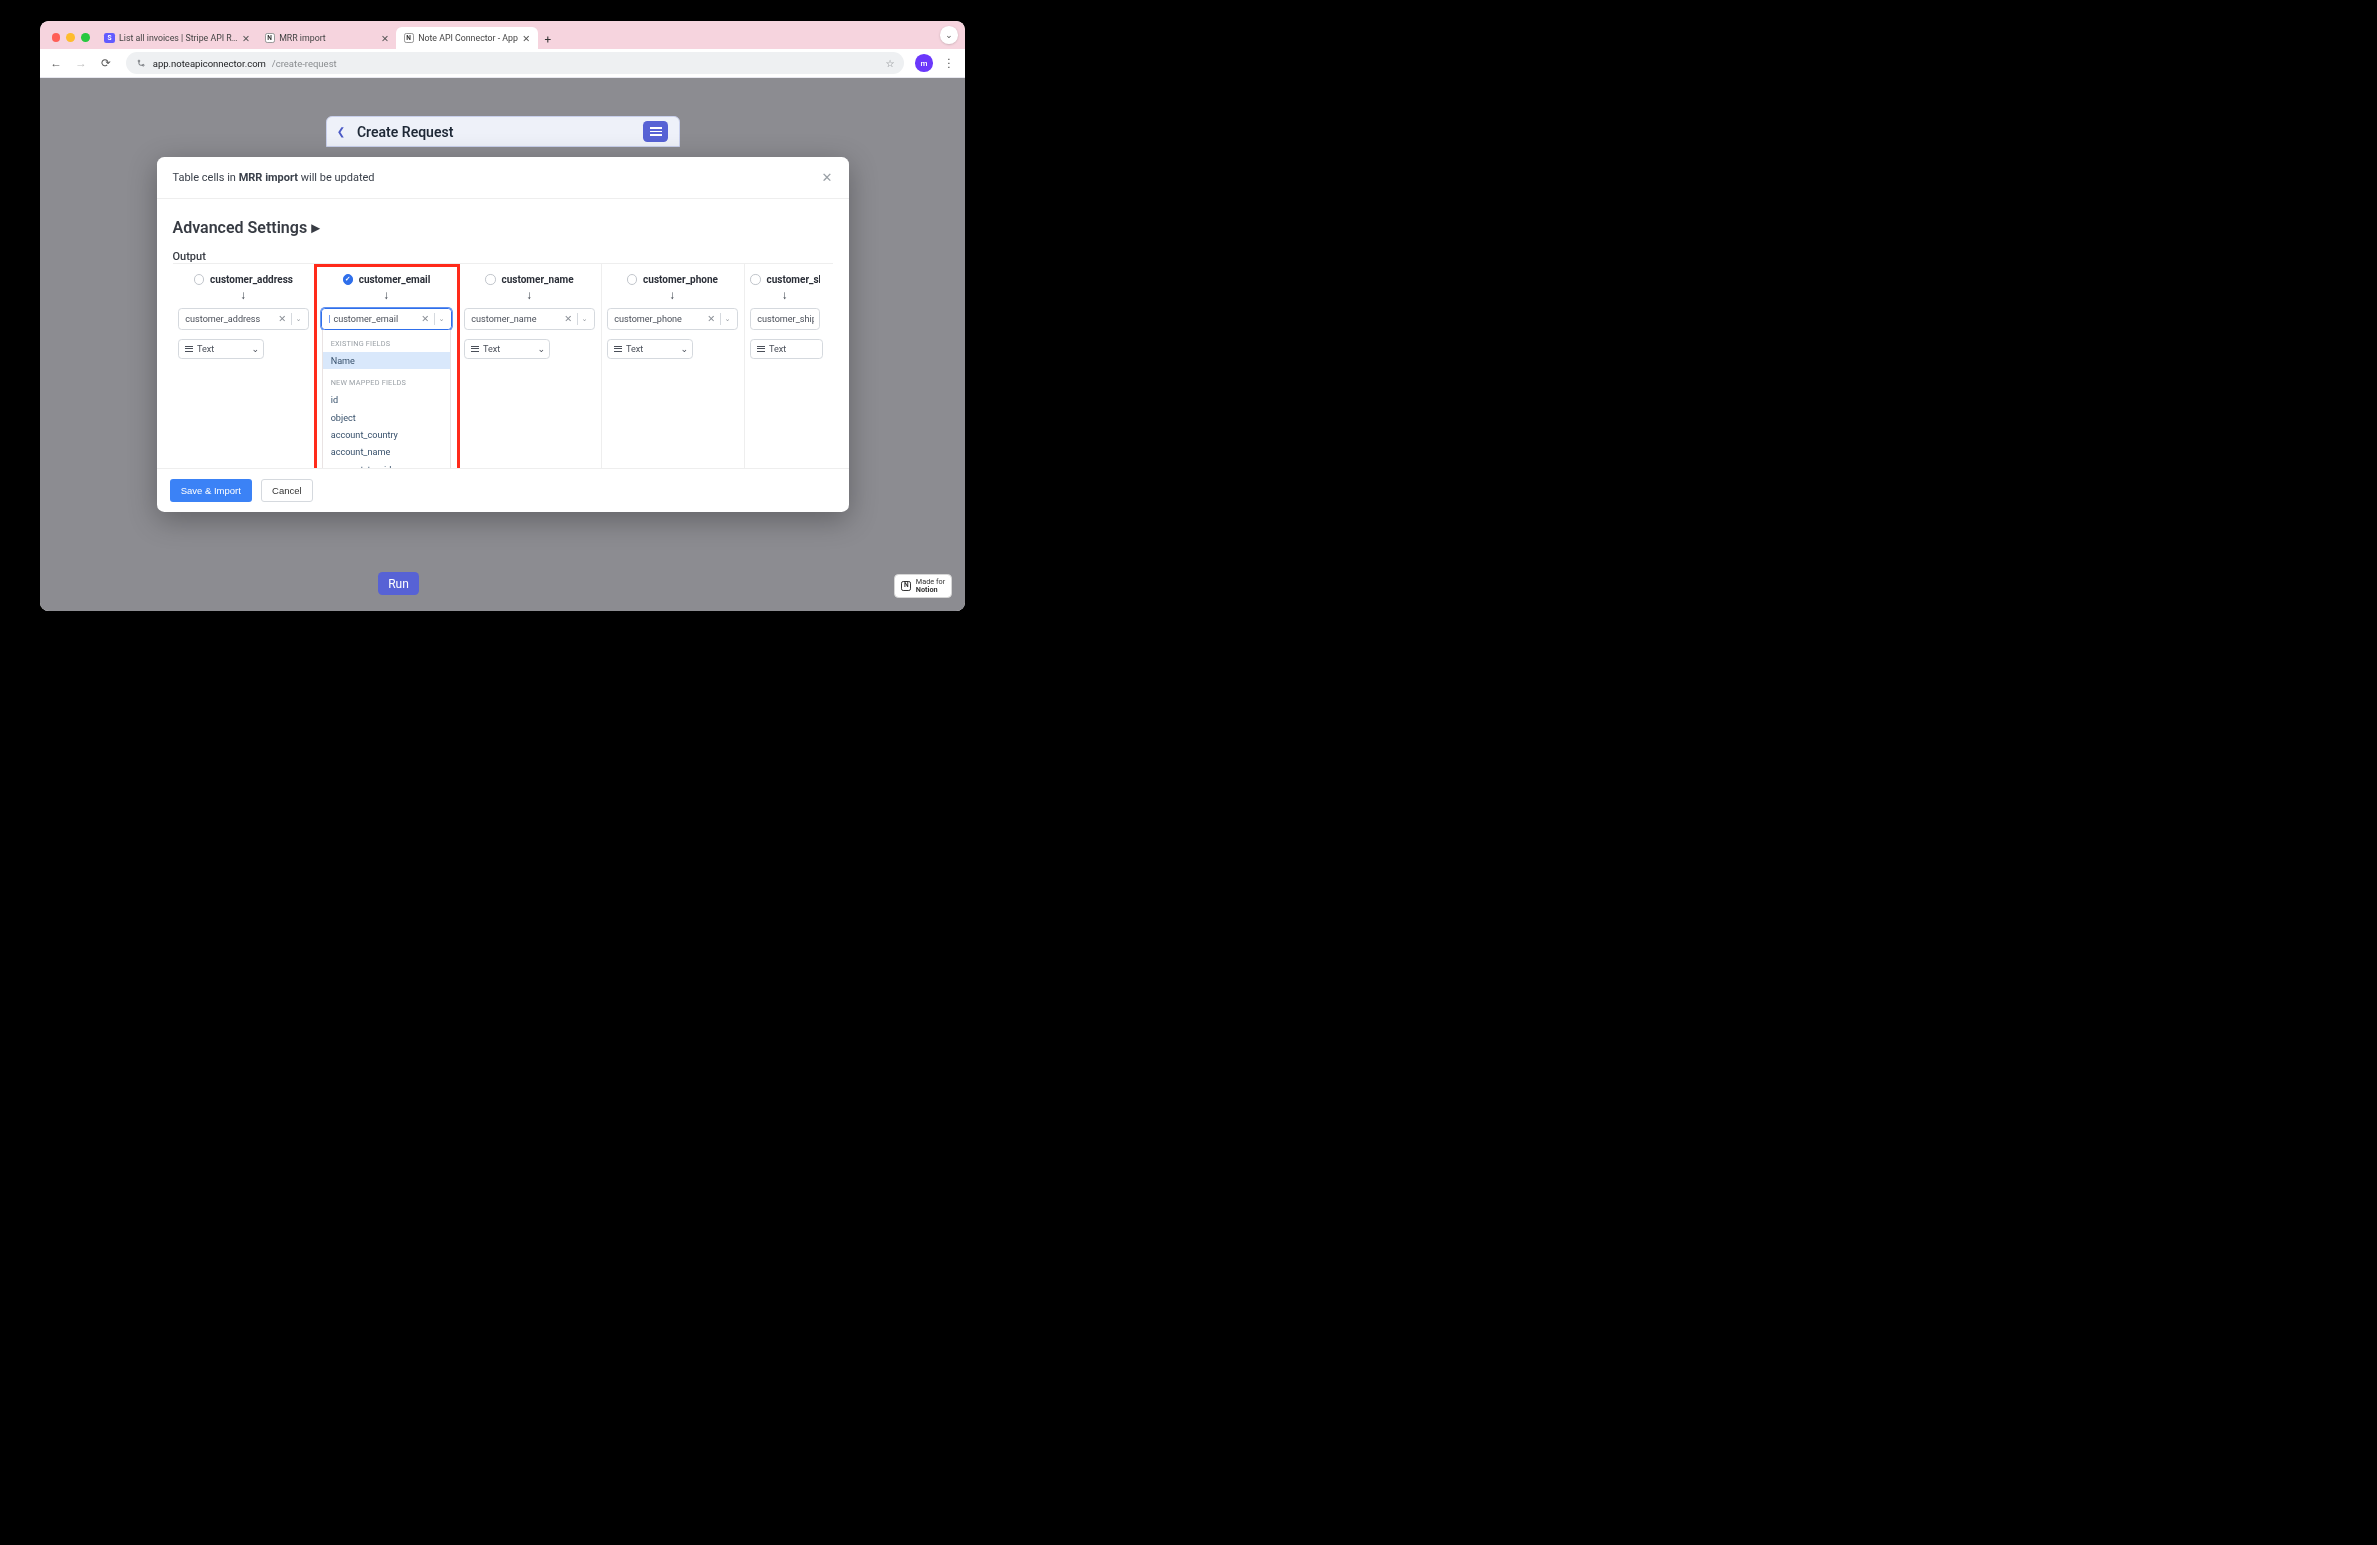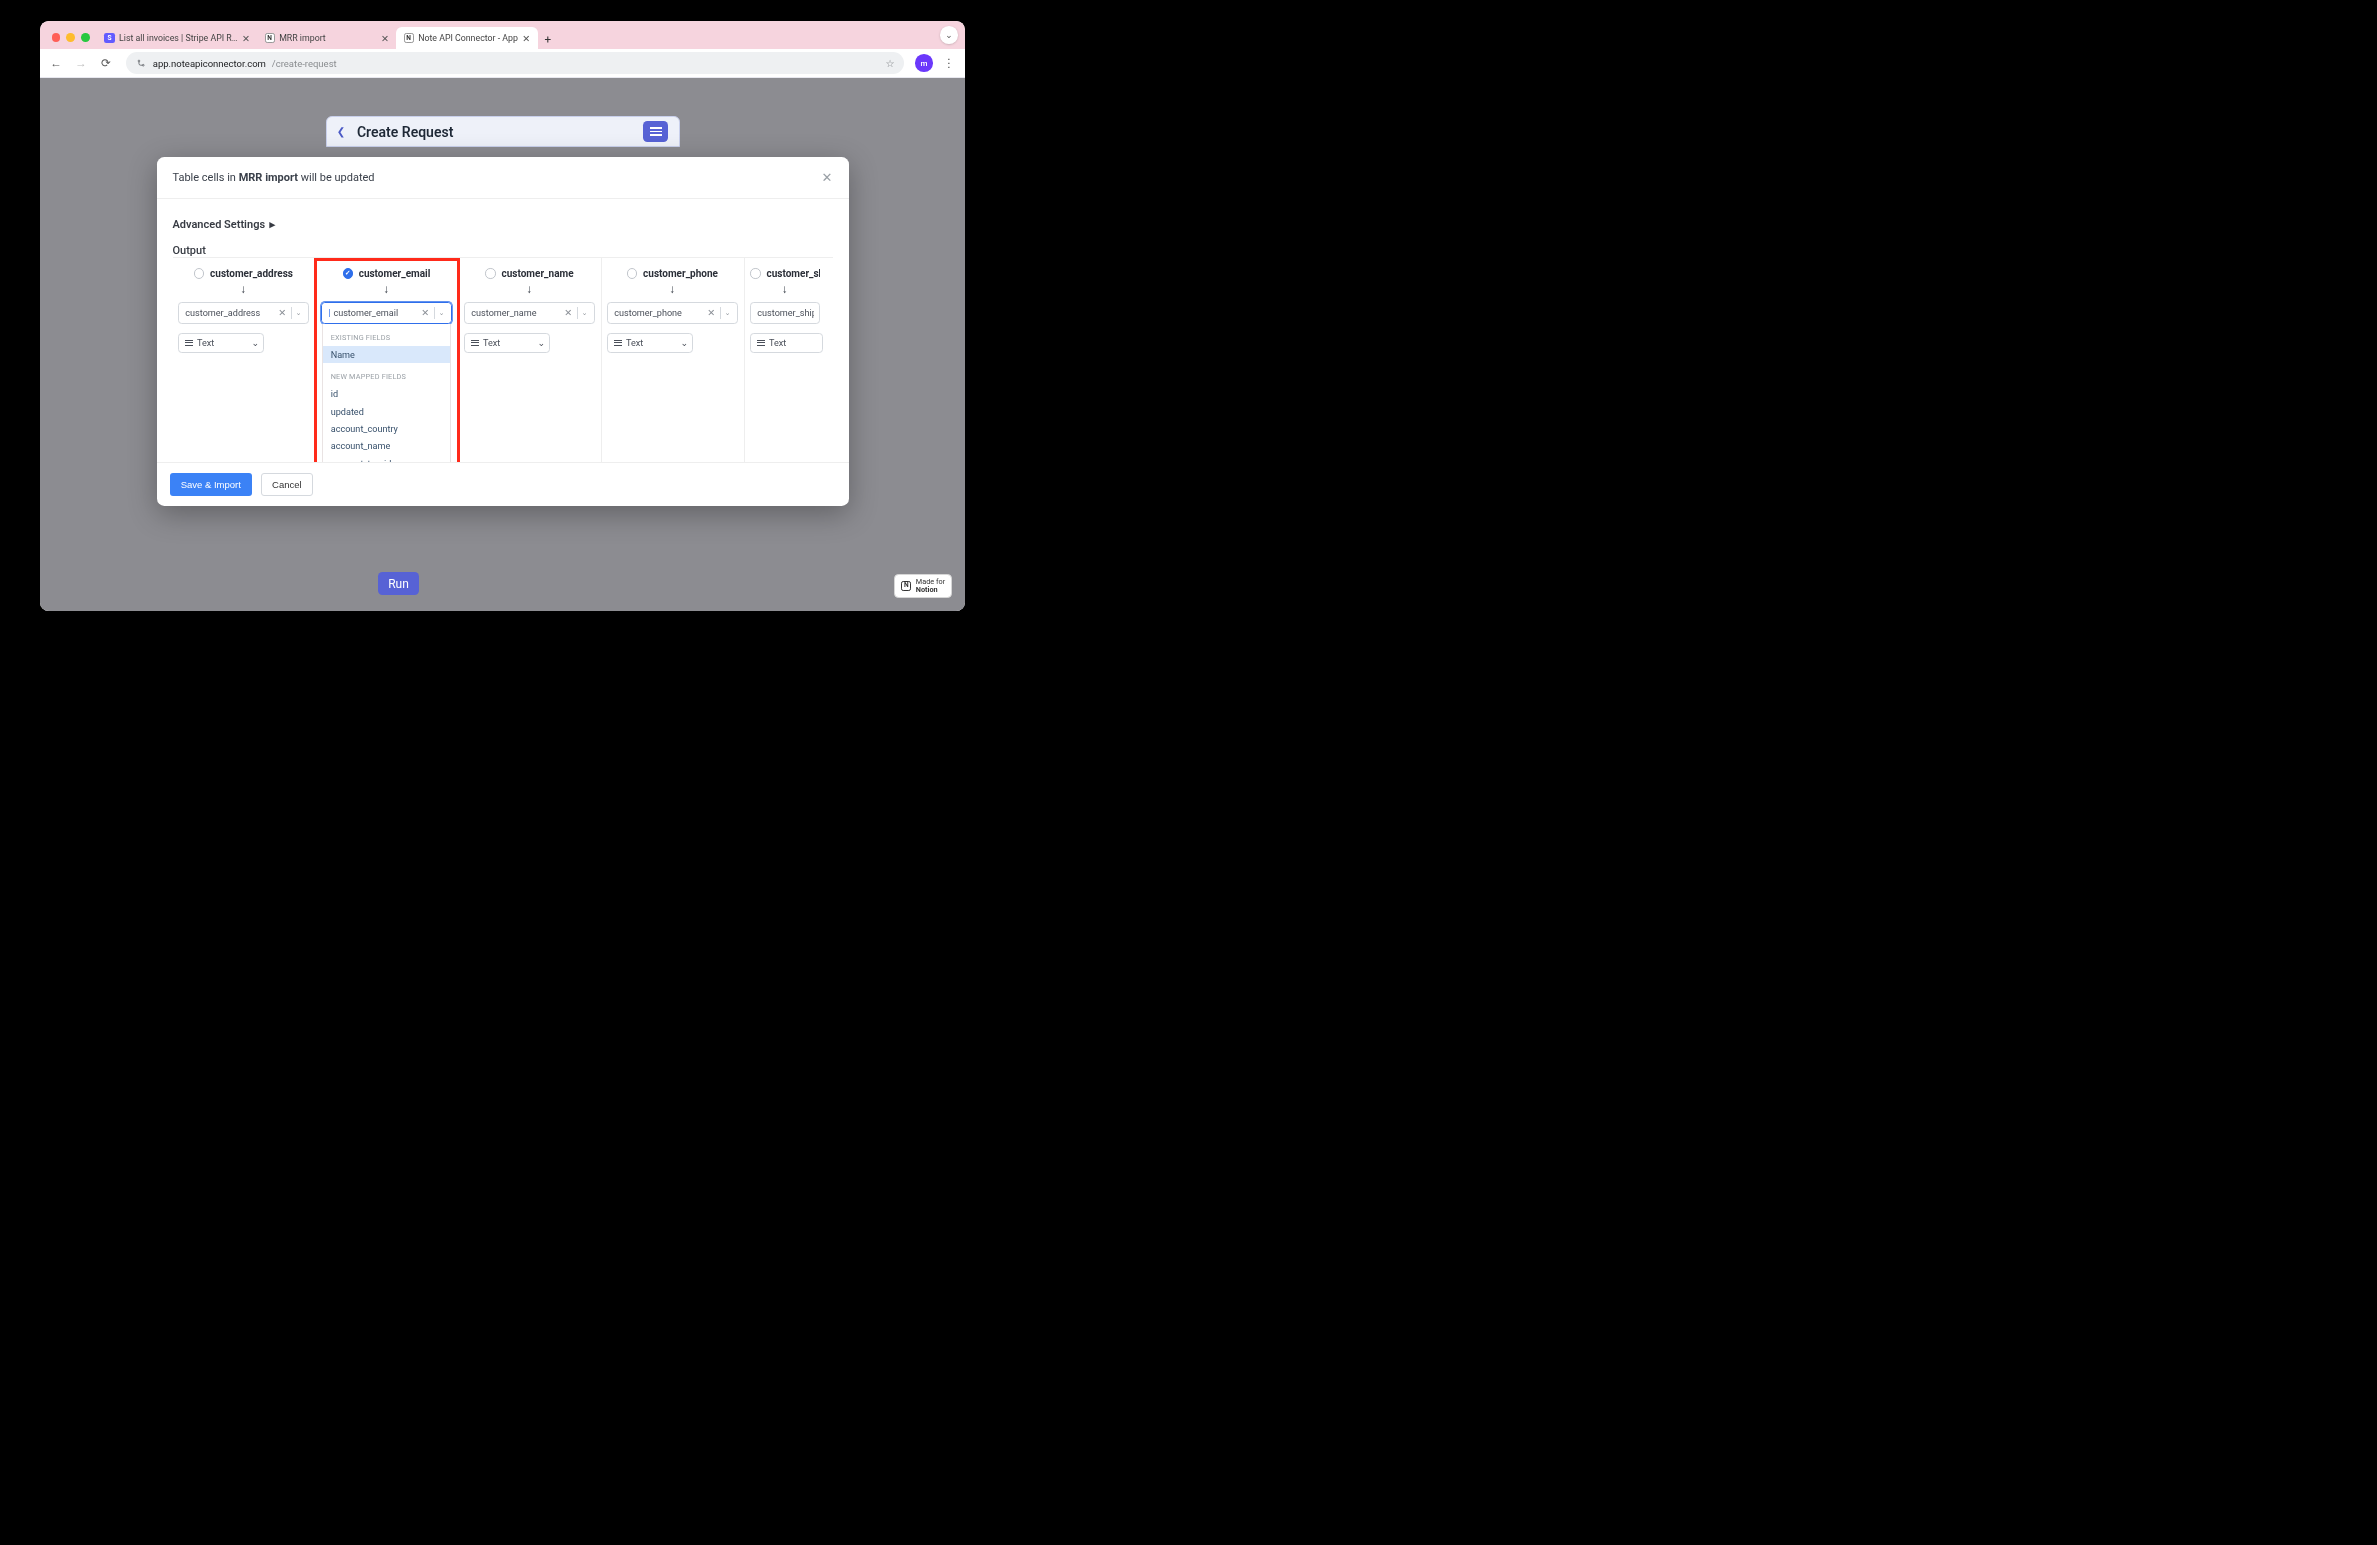--- a/index.html
+++ b/index.html
@@ -162,21 +162,21 @@
       border-bottom: 0.7px solid #eee;
       display:flex;align-items:center;
       color:#3a404a;
       font-size:11px;
     }
     .overlay-header .close-x { margin-left:auto;color:#9aa0a6;font-size:13px;cursor:pointer;}
     .overlay-body {
       padding: 13px 16px 0 16px;
     }
     .adv {
-      font-weight:600;color:#373b43;font-size:11px;
+      font-weight:600;color:#373b43;font-size:16px;
       display:flex;align-items:center;gap:4.4px;
       margin: 5.9px 0 13px;
     }
     .output-label { font-weight:500;color:#373b43;font-size:11px;margin-bottom:0;}
     .columns-scroll {
       display:flex;
       gap:0;
       overflow: hidden;
       border-top:0.7px solid #eee;
       position:relative;
@@ -383,21 +383,21 @@
               <span class="cursor-caret">|</span>
               <span class="txt">customer_email</span>
               <span class="clr">✕</span>
               <span class="sep"></span>
               <span class="chev">⌄</span>
               <div class="dropdown" style="top:21px">
                 <div class="section">EXISTING FIELDS</div>
                 <div class="item highlight">Name</div>
                 <div class="section">NEW MAPPED FIELDS</div>
                 <div class="item">id</div>
-                <div class="item">updated</div>
+                <div class="item">object</div>
                 <div class="item">account_country</div>
                 <div class="item">account_name</div>
                 <div class="item">account_tax_ids</div>
 
               </div>
             </div>
           </div>
 
           <div class="col">
             <div class="col-head">

